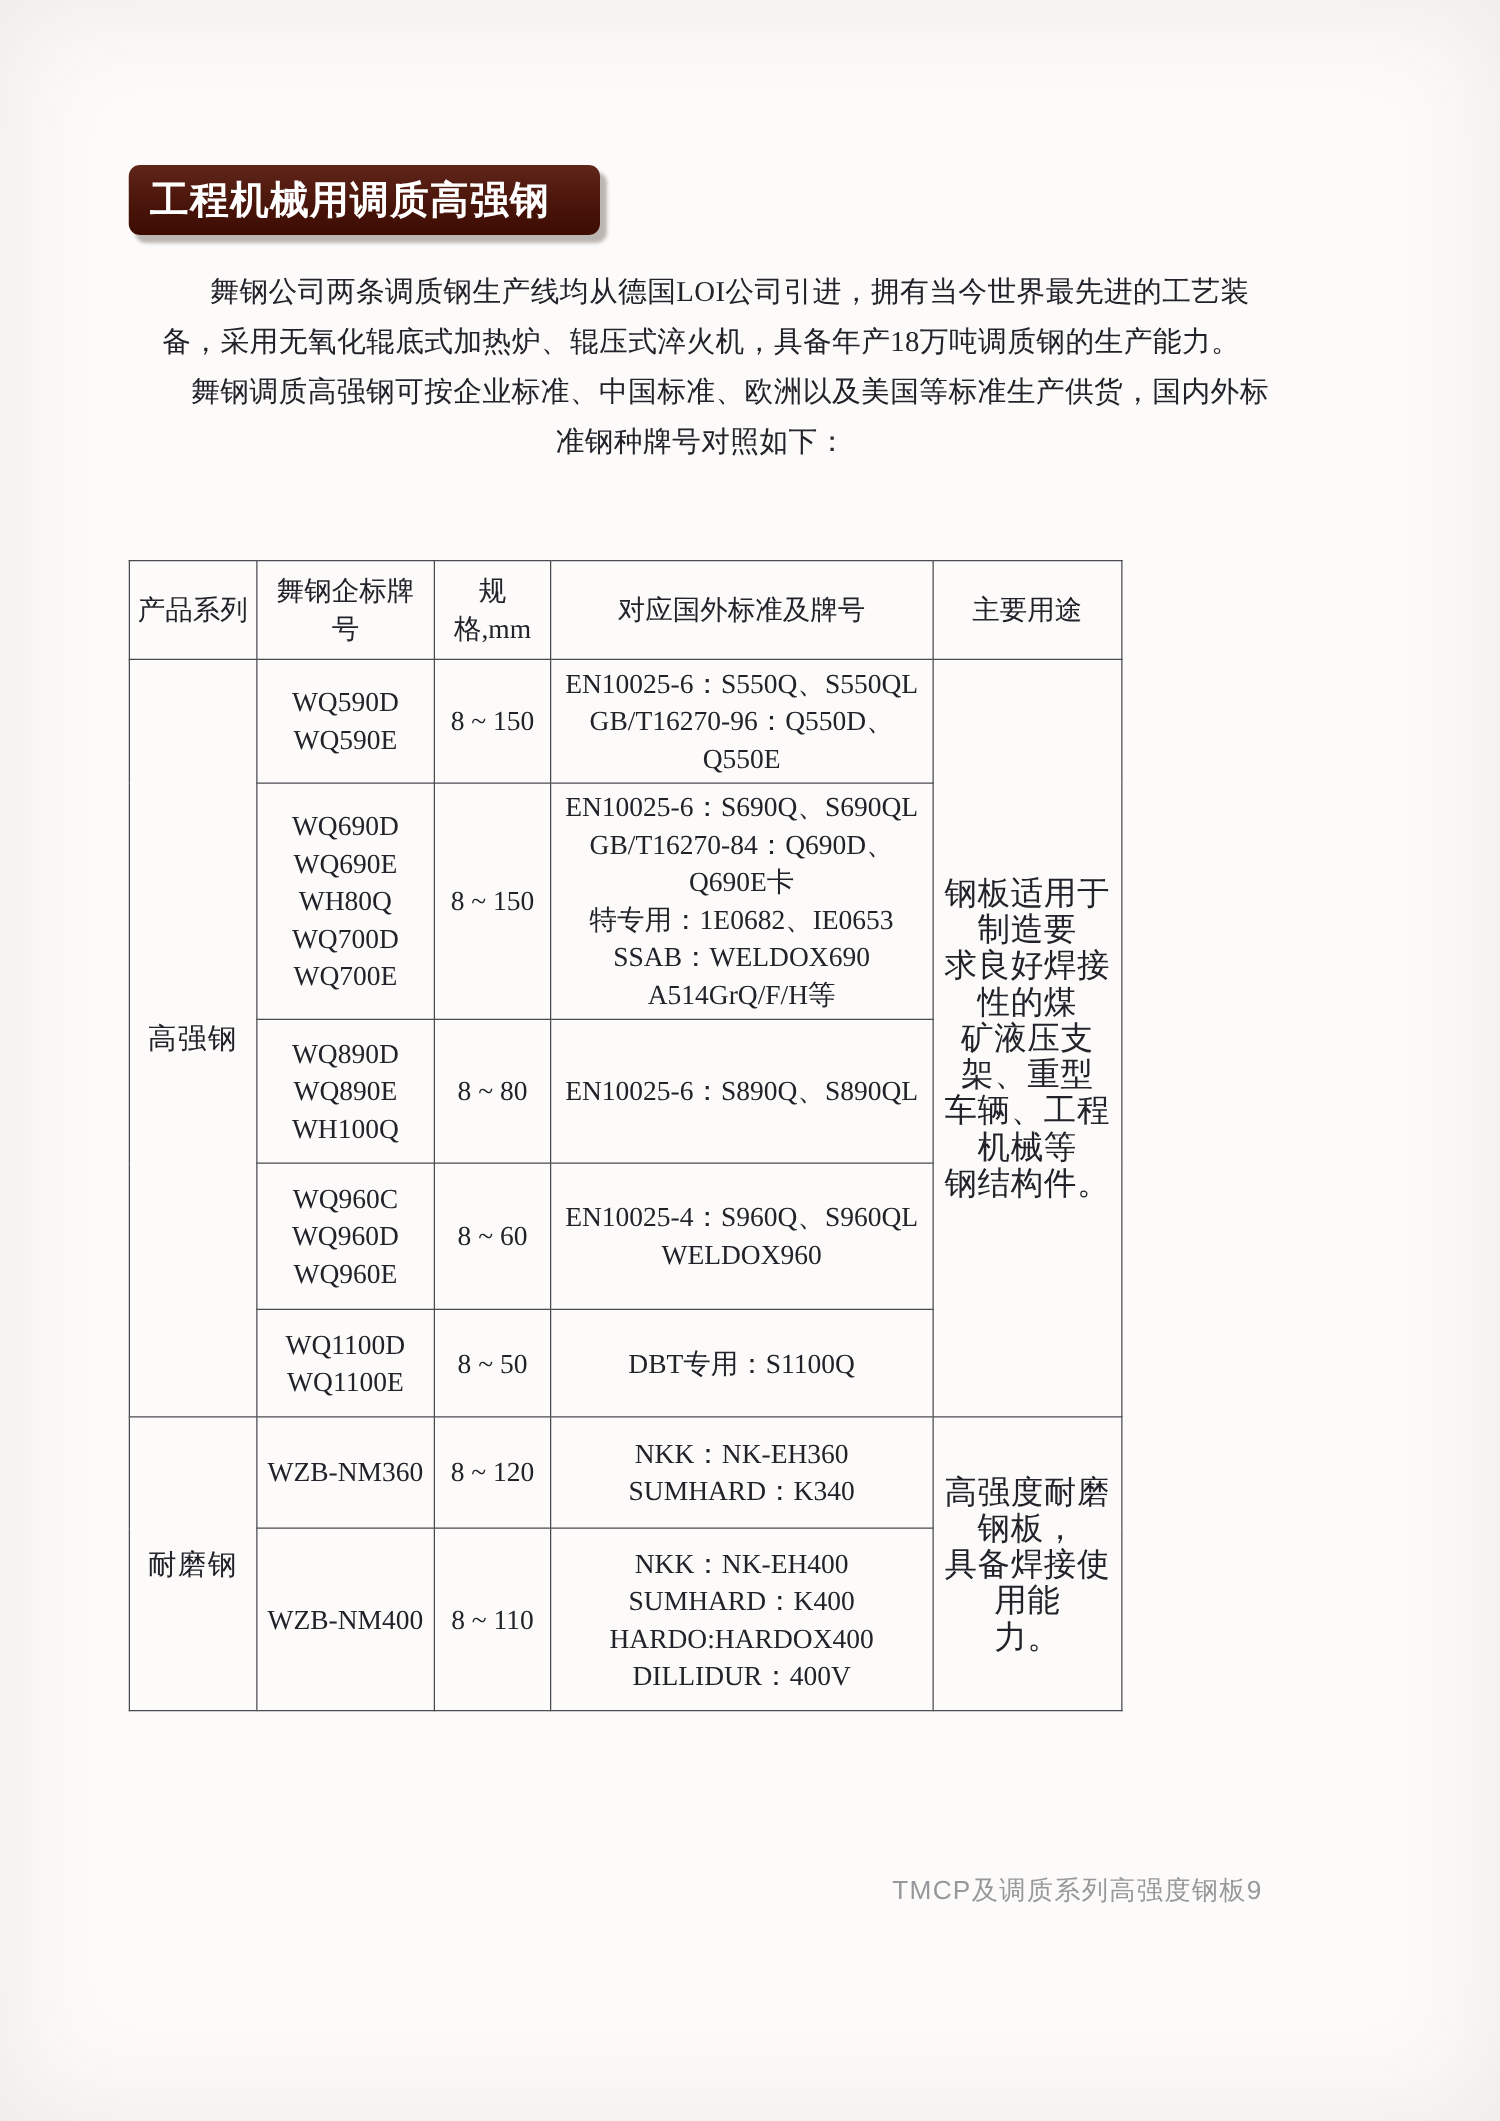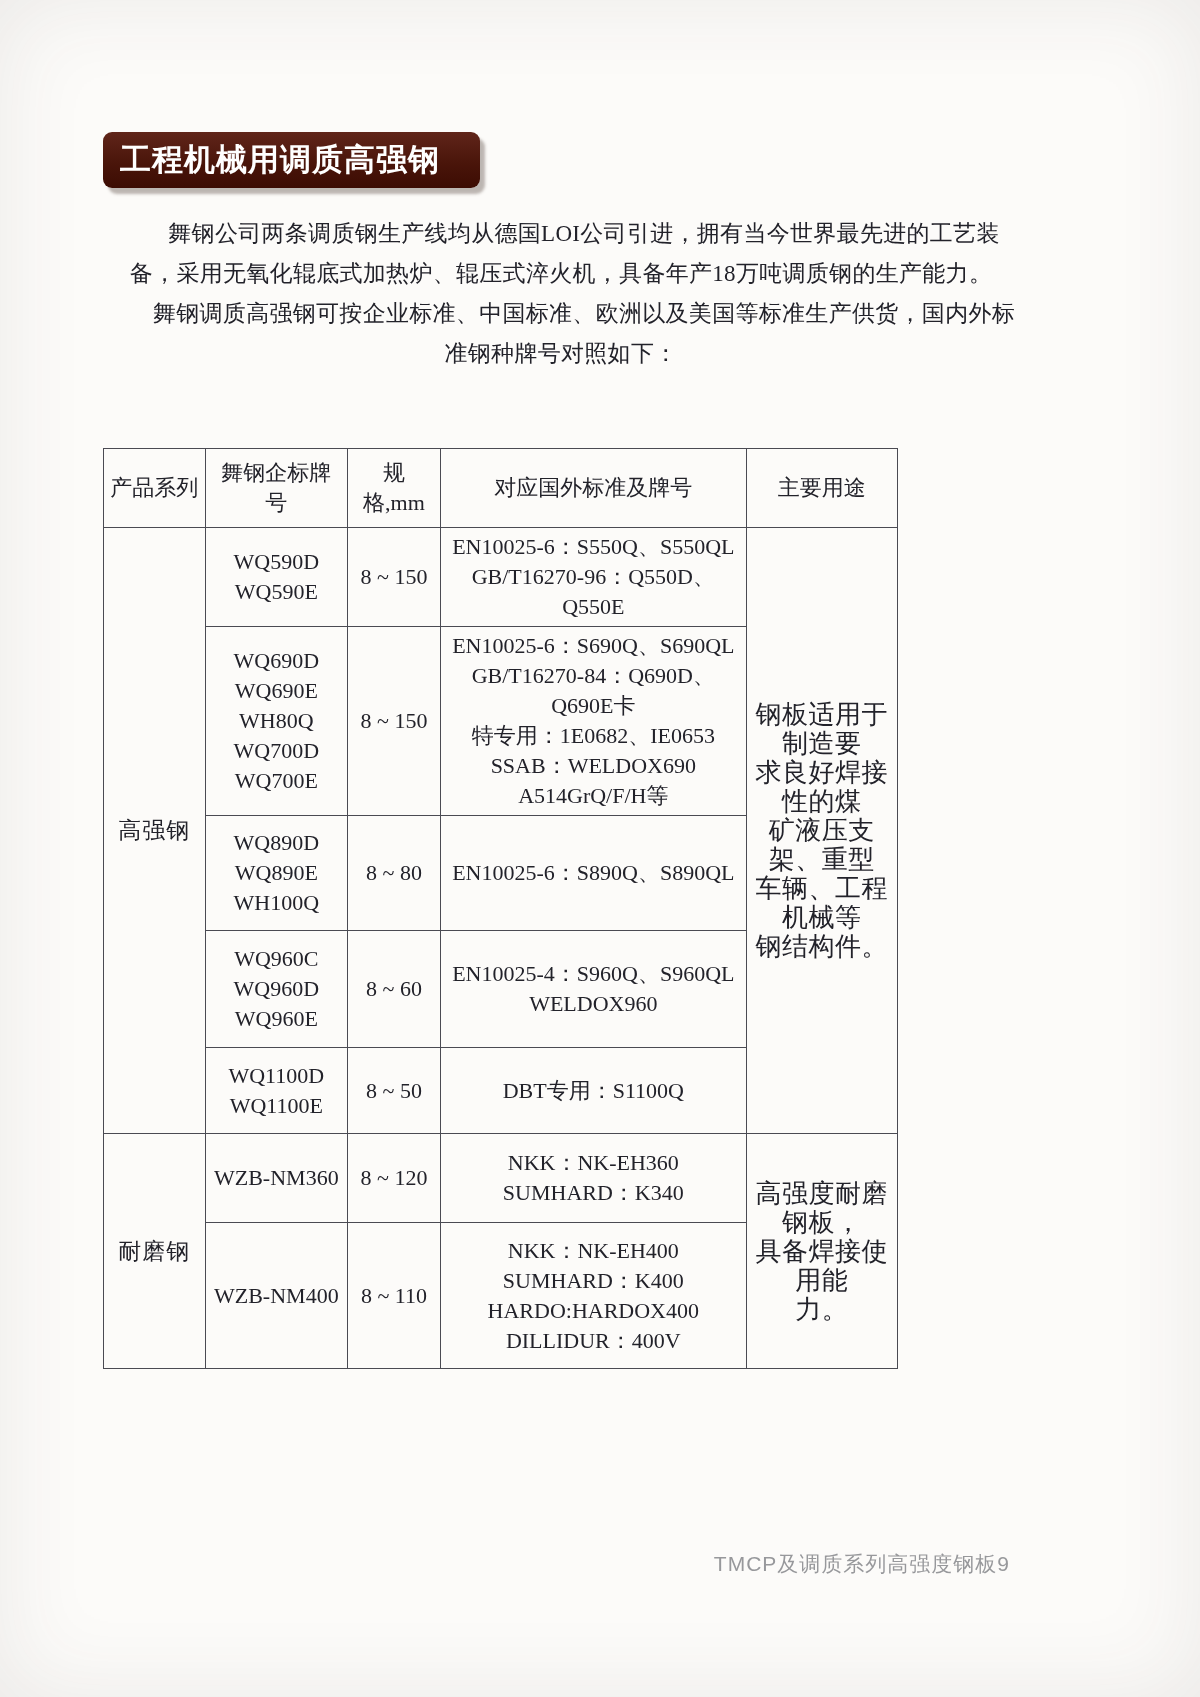--- a/index.html
+++ b/index.html
@@ -54,21 +54,21 @@
     text-align:center;vertical-align:middle;
     padding:4px 5px;
     font-weight:normal;
   }
   table.std th{height:79px;font-size:22px;}
   .line{font-size:22px;line-height:30px;}
   .series-cell{font-size:23px;letter-spacing:1px;}
   .spec-cell{font-size:22px;}
   .usage-cell .line{font-size:26px;line-height:29px;letter-spacing:0.5px;}
   .footer{
-    position:absolute;left:103px;top:1550px;width:907px;
+    position:absolute;left:103px;top:1498px;width:907px;
     text-align:right;
     font-family:"Liberation Sans","DejaVu Sans",sans-serif;
     font-size:21px;color:var(--footer-text);letter-spacing:1px;
   }
 </style>
 </head>
 <body>
 
 <div class="page">
 

